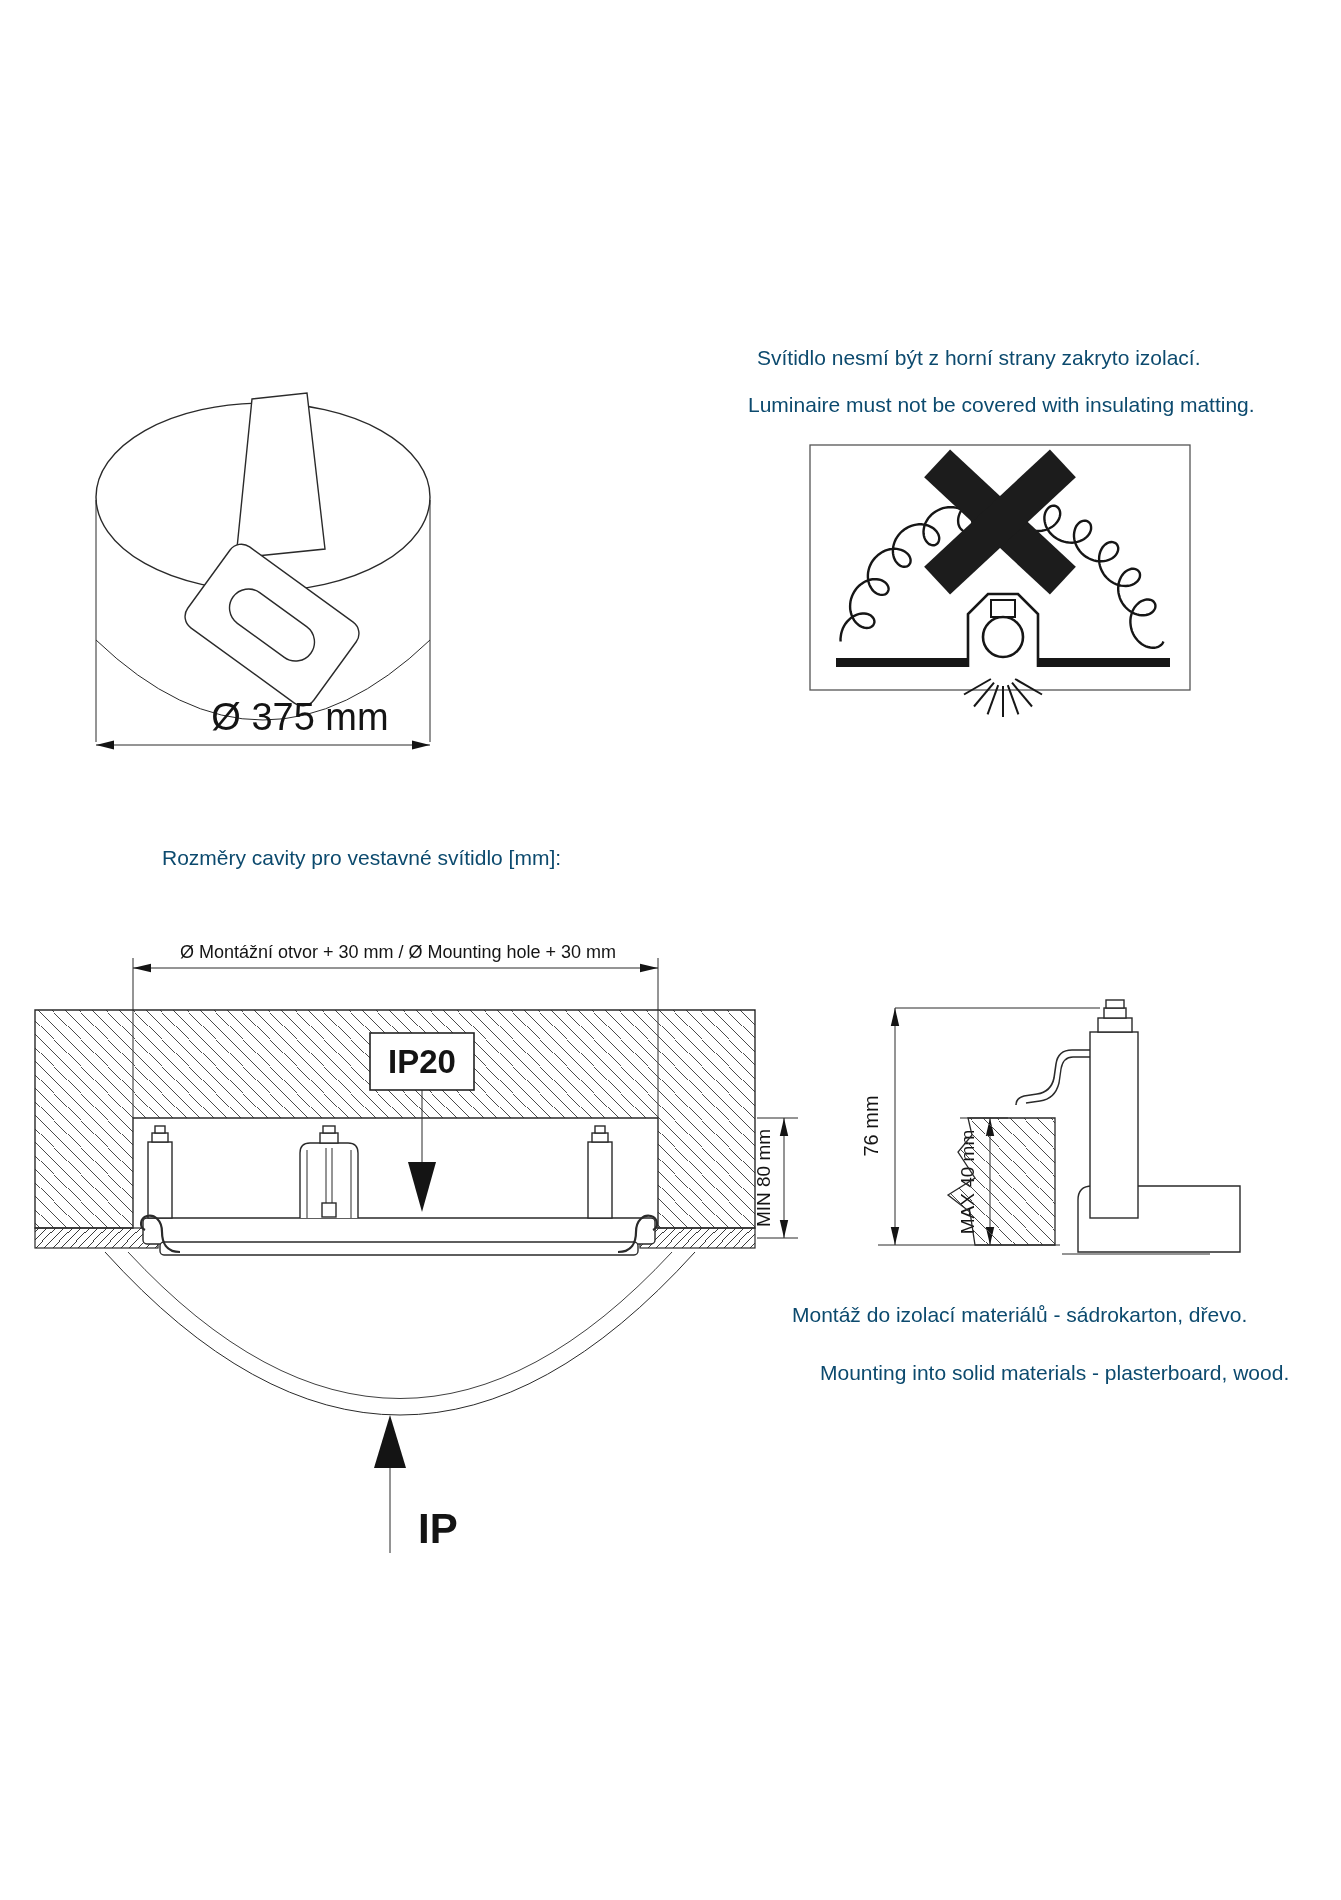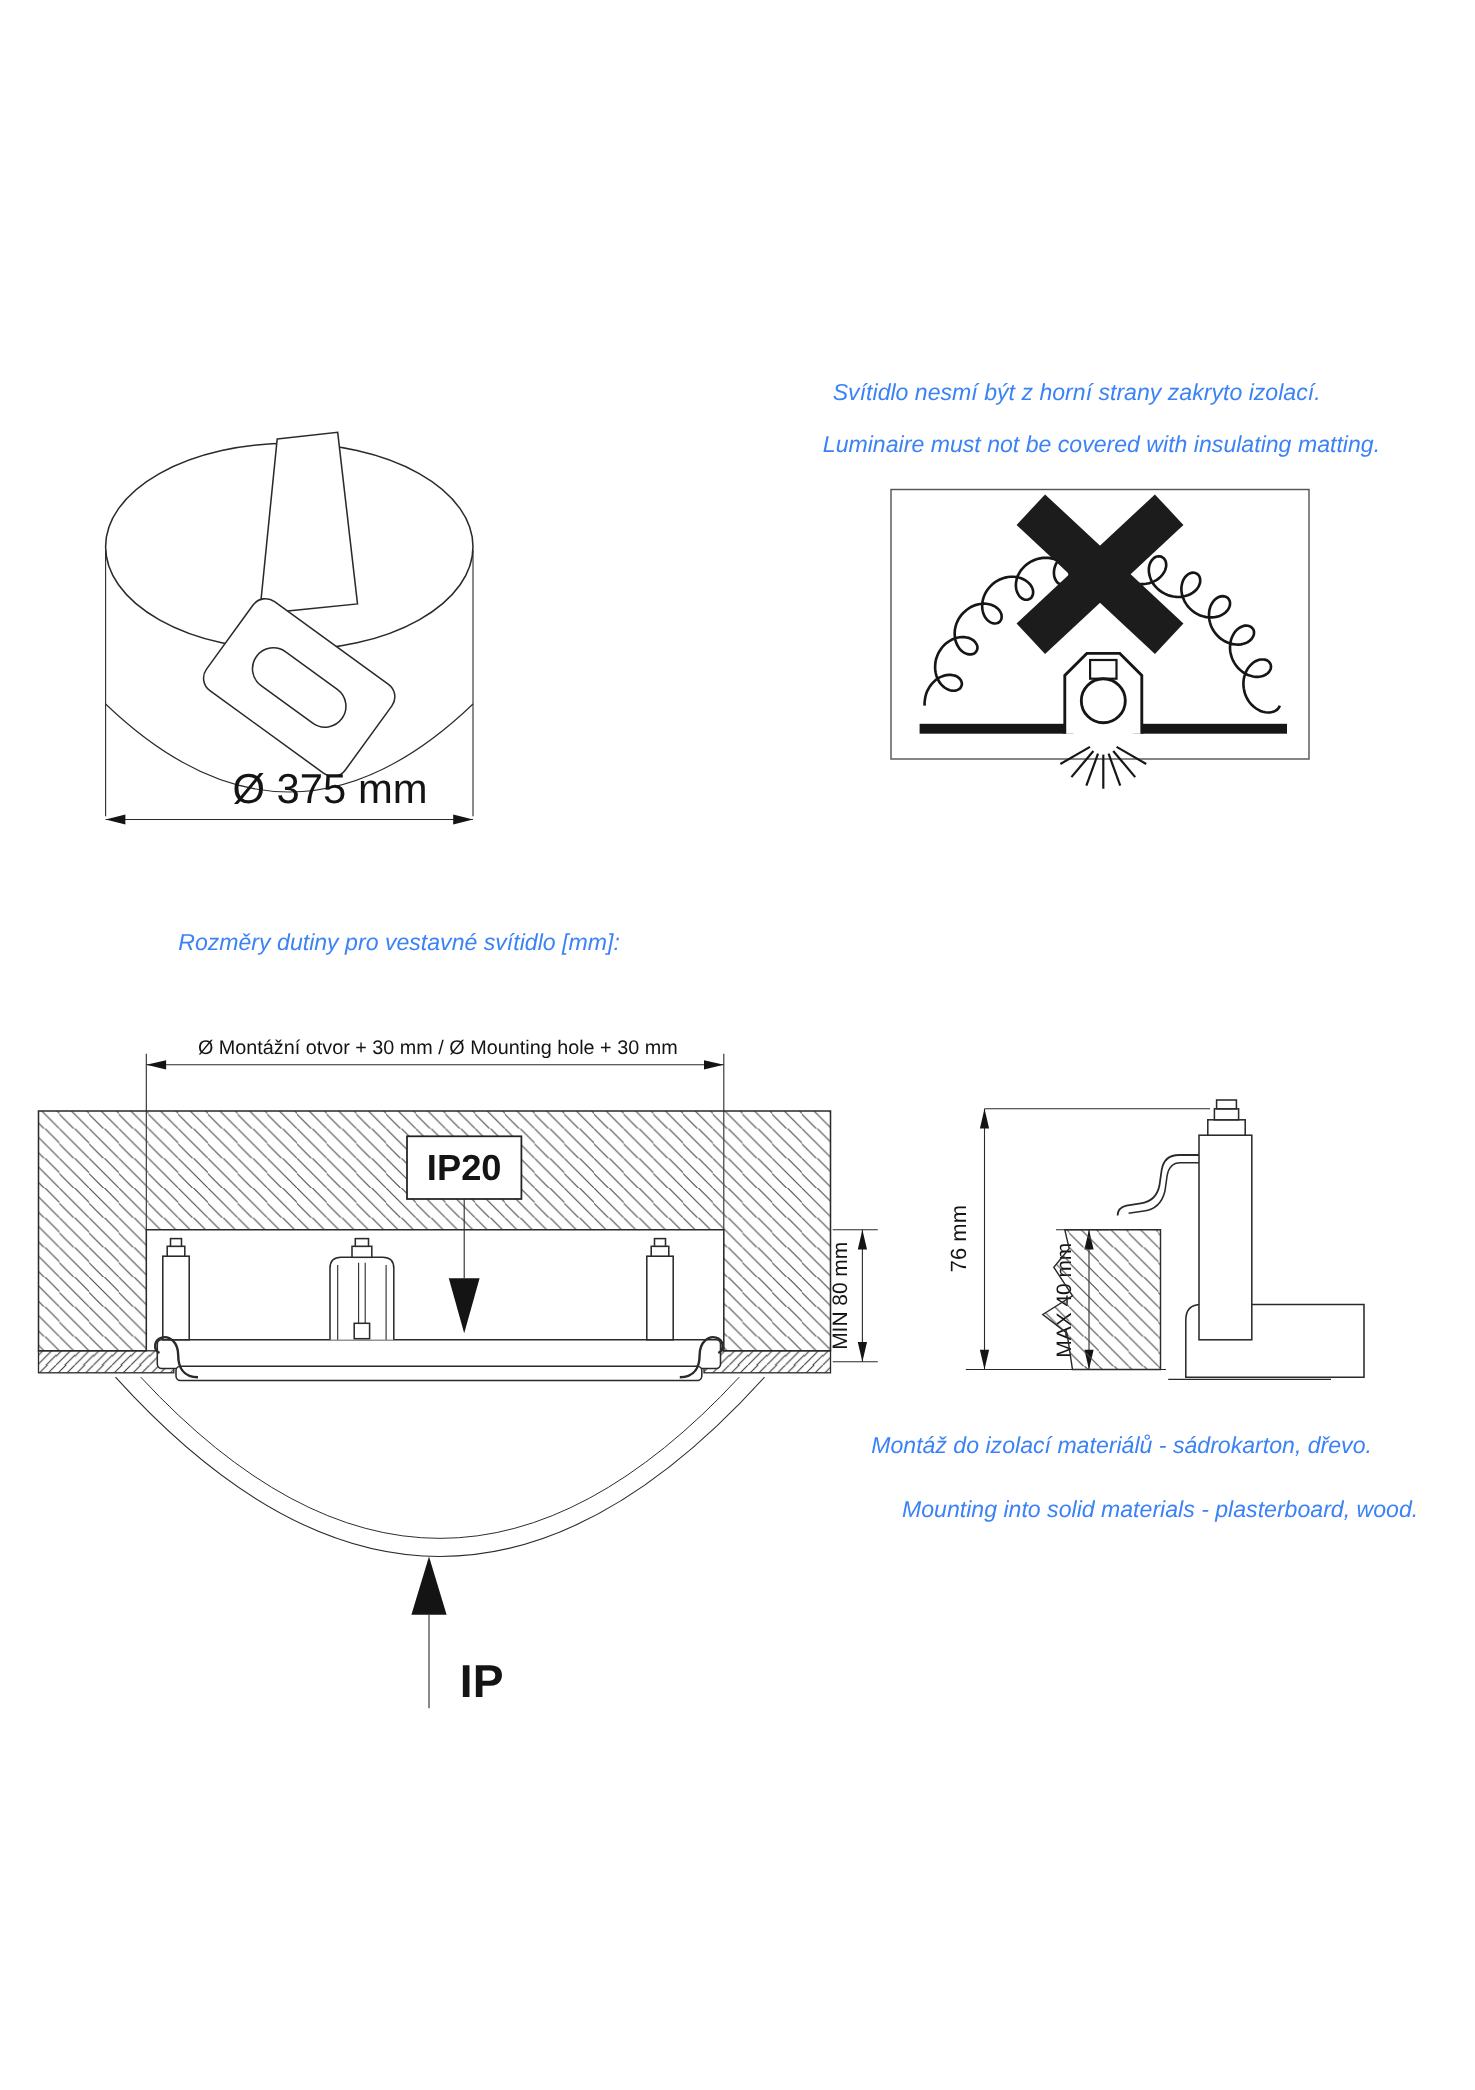--- a/index.html
+++ b/index.html
@@ -1,20 +1,20 @@
 <!DOCTYPE html>
 <html><head>
 <meta charset="utf-8">
 <style>
   html,body{margin:0;padding:0;background:#fff;}
   .canvas{
     position:relative;width:1341px;height:1900px;background:#ffffff;
     font-family:"Liberation Sans",sans-serif;color:#111;overflow:hidden;
   }
-  .note{position:absolute;font-size:21px;white-space:nowrap;color:#3b82f6;font-style:italic;}
+  .note{position:absolute;font-size:21px;white-space:nowrap;color:#0c4a6e;}
   .drawing-svg{position:absolute;left:0;top:0;}
   text{font-family:"Liberation Sans",sans-serif;fill:#141414;}
   .dim-label{font-size:18px;}
   .dim-label-small{font-size:19px;}
   .big-dim{font-size:38px;}
   .ip20-label{font-size:33px;font-weight:bold;}
   .ip-label{font-size:42px;font-weight:bold;}
   .outline{fill:none;stroke:#2a2a2a;stroke-width:1.4;}
   .thin{stroke:#2a2a2a;stroke-width:1;fill:none;}
   .arrowhead{fill:#141414;stroke:none;}
@@ -172,18 +172,18 @@
       </g>
 
       <path d="M1090,1050 H1072 Q1058,1050 1056,1064 L1054,1078 Q1051,1092 1037,1094 L1024,1096 Q1016,1098 1016,1105" fill="none" stroke="#2a2a2a" stroke-width="1.6"></path>
       <path d="M1090,1057 H1073 Q1063,1057 1061,1069 L1059,1083 Q1055,1099 1040,1101 L1026,1103" fill="none" stroke="#2a2a2a" stroke-width="1.4"></path>
     </g>
   </svg>
 
   <div class="note" style="left:757px;top:346px;">Svítidlo nesmí být z horní strany zakryto izolací.</div>
   <div class="note" style="left:748px;top:393px;">Luminaire must not be covered with insulating matting.</div>
 
-  <div class="note" style="left:162px;top:846px;">Rozměry dutiny pro vestavné svítidlo [mm]:</div>
+  <div class="note" style="left:162px;top:846px;">Rozměry cavity pro vestavné svítidlo [mm]:</div>
 
   <div class="note" style="left:792px;top:1303px;">Montáž do izolací materiálů - sádrokarton, dřevo.</div>
   <div class="note" style="left:820px;top:1346px;margin-top:15px;">Mounting into solid materials - plasterboard, wood.</div>
 
 </div>
 
 </body></html>

